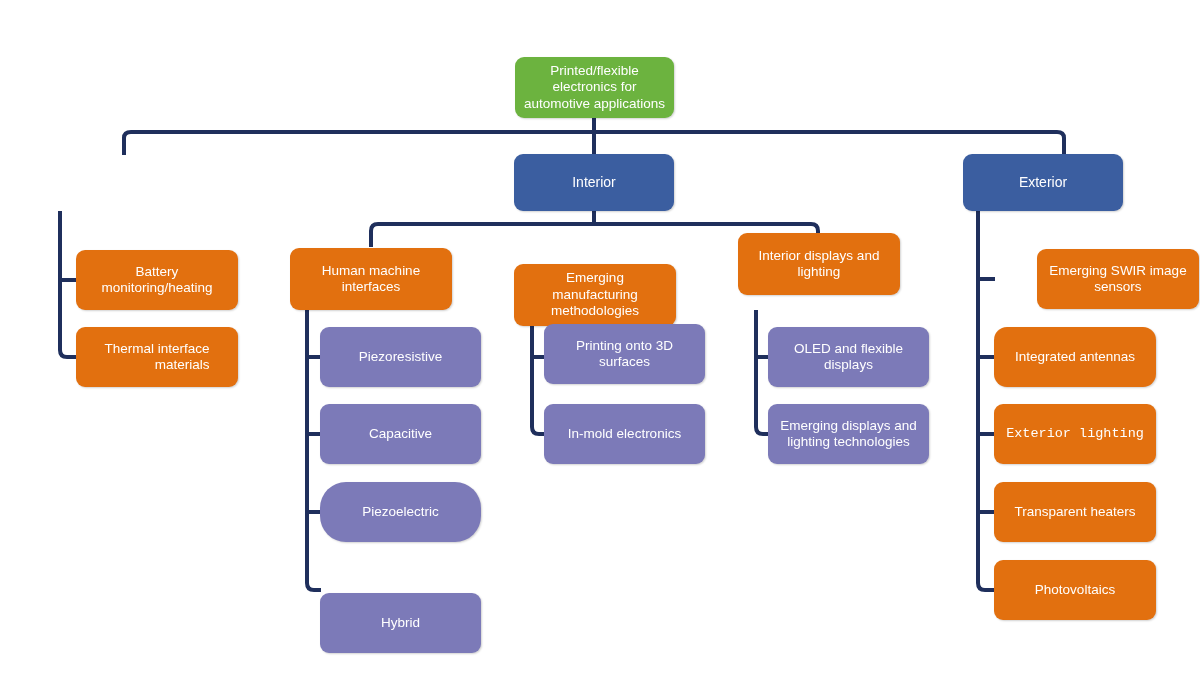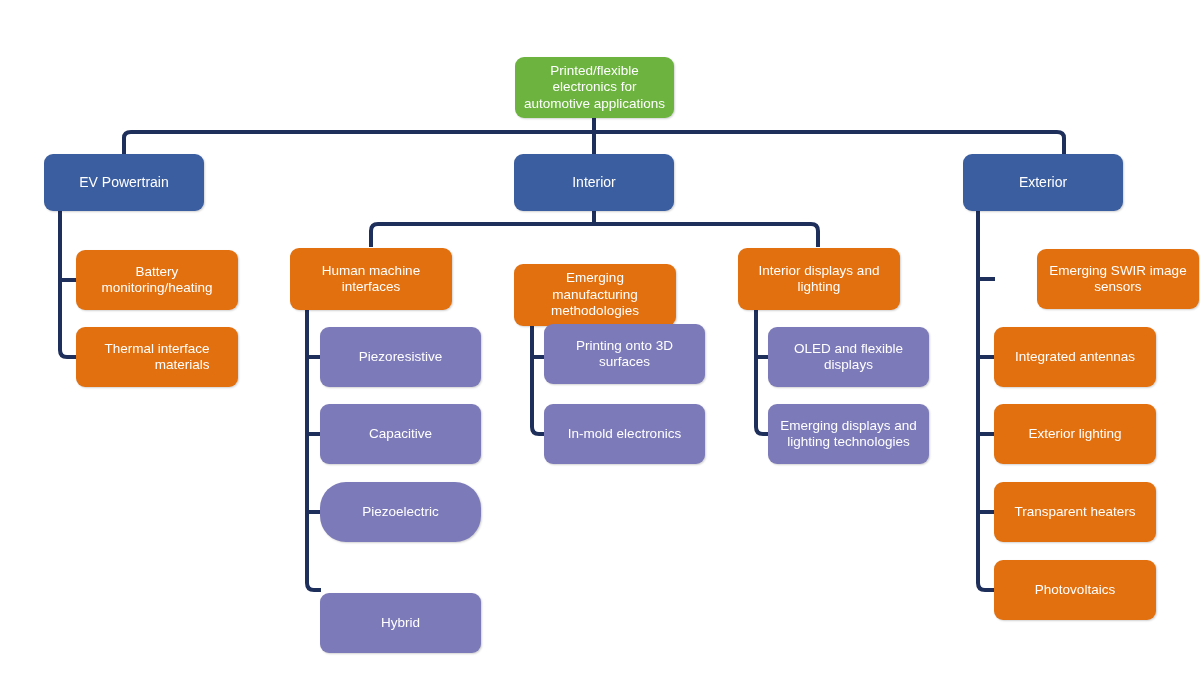--- a/index.html
+++ b/index.html
@@ -83,23 +83,20 @@
       <path d="M978,512 L995,512"></path>
     </g>
   </svg>
 
   <div class="node lvl-root" style="left:515px; top:57px; width:159px; height:61px; background:#6CB33F;">
     <span>Printed/flexible
 electronics for
 automotive applications</span>
   </div>
 
-  <div class="node lvl-2" style="left:44px; top:154px; width:160px; height:57px; background:#3B5EA0;">
-    <span>EV Powertrain</span>
-  </div>
 
   <div class="node lvl-2" style="left:963px; top:154px; width:160px; height:57px; background:#3B5EA0;">
     <span>Exterior</span>
   </div>
 
   <div class="node lvl-2" style="left:514px; top:154px; width:160px; height:57px; background:#3B5EA0;">
     <span>Interior</span>
   </div>
 
   <div class="node lvl-3" style="left:76px; top:250px; width:162px; height:60px; background:#E2700F;">
@@ -116,21 +113,21 @@
     <span>Human machine
 interfaces</span>
   </div>
 
   <div class="node lvl-3" style="left:514px; top:264px; width:162px; height:62px; background:#E2700F;justify-content:center;">
     <span>Emerging
 manufacturing
 methodologies</span>
   </div>
 
-  <div class="node lvl-3" style="left:738px; top:248px; width:162px; height:62px; background:#E2700F;">
+  <div class="node lvl-3" style="left:738px; top:233px; width:162px; height:62px; background:#E2700F;">
     <span>Interior displays and
 lighting</span>
   </div>
 
   <div class="node lvl-4" style="left:320px; top:327px; width:161px; height:60px; background:#7C7AB8;">
     <span>Piezoresistive</span>
   </div>
 
   <div class="node lvl-4" style="left:320px; top:404px; width:161px; height:60px; background:#7C7AB8;">
     <span>Capacitive</span>
@@ -161,25 +158,25 @@
   <div class="node lvl-4" style="left:768px; top:404px; width:161px; height:60px; background:#7C7AB8;">
     <span>Emerging displays and
 lighting technologies</span>
   </div>
 
   <div class="node lvl-3" style="left:994px; top:249px; width:162px; height:60px; background:#E2700F;margin-left:43px;">
     <span>Emerging SWIR image
 sensors</span>
   </div>
 
-  <div class="node lvl-3" style="left:994px; top:327px; width:162px; height:60px; background:#E2700F;">
+  <div class="node lvl-3" style="left:994px; top:327px; width:162px; height:60px; background:#E2700F;border-radius:13px;">
     <span>Integrated antennas</span>
   </div>
 
-  <div class="node lvl-3" style="left:994px; top:404px; width:162px; height:60px; background:#E2700F;">
+  <div class="node lvl-3" style="left:994px; top:404px; width:162px; height:60px; background:#E2700F;font-family:Liberation Mono, monospace;">
     <span>Exterior lighting</span>
   </div>
 
   <div class="node lvl-3" style="left:994px; top:482px; width:162px; height:60px; background:#E2700F;">
     <span>Transparent heaters</span>
   </div>
 
   <div class="node lvl-3" style="left:994px; top:560px; width:162px; height:60px; background:#E2700F;">
     <span>Photovoltaics</span>
   </div>

